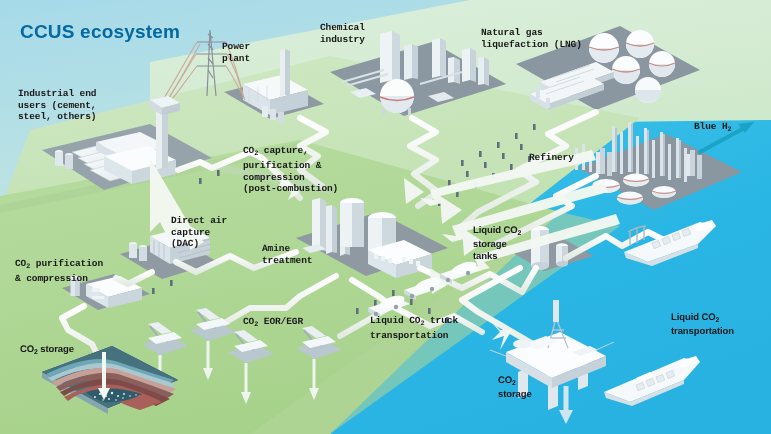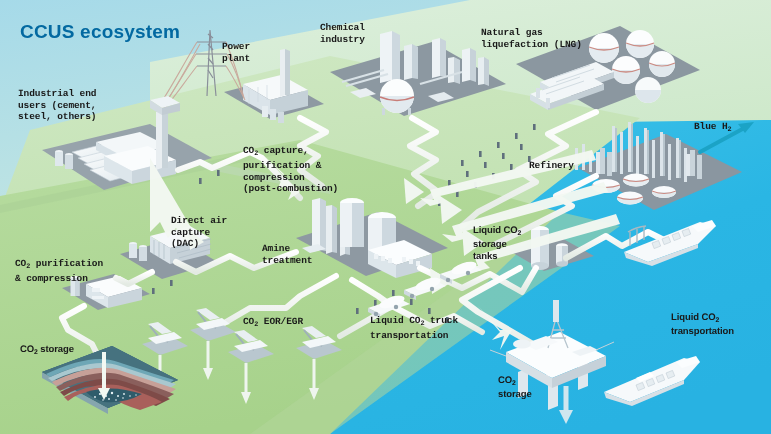--- a/index.html
+++ b/index.html
@@ -634,21 +634,21 @@
   </svg>
 
   <div id="title">CCUS ecosystem</div>
 
   <div class="lbl c" id="lab-0" style="left: 18px; top: 88px; width: 105px;">Industrial end<br>users (cement,<br>steel, others)</div>
   <div class="lbl c" id="lab-1" style="left: 222px; top: 41px; width: 60px;">Power<br>plant</div>
   <div class="lbl c" id="lab-2" style="left: 320px; top: 22px; width: 78px;">Chemical<br>industry</div>
   <div class="lbl c" id="lab-3" style="left: 481px; top: 20px; width: 110px; margin-top: 7px;">Natural gas<br>liquefaction (LNG)</div>
   <div class="lbl c" id="lab-5" style="left: 694px; top: 121px; width: 50px;">Blue H<sub>2</sub></div>
   <div class="lbl c" id="lab-6" style="left: 243px; top: 145px; width: 140px;">CO<sub>2</sub> capture,<br>purification &amp; compression<br>(post-combustion)</div>
-  <div class="lbl c" id="lab-7" style="left: 529px; top: 160px; width: 55px;">Refinery</div>
+  <div class="lbl c" id="lab-7" style="left: 529px; top: 152px; width: 55px;">Refinery</div>
   <div class="lbl c" id="lab-9" style="left: 171px; top: 215px; width: 62px;">Direct air<br>capture<br>(DAC)</div>
   <div class="lbl c" id="lab-8" style="left: 262px; top: 243px; width: 62px;">Amine<br>treatment</div>
   <div class="lbl c" id="lab-10" style="left: 15px; top: 258px; width: 96px;">CO<sub>2</sub> purification<br>&amp; compression</div>
   <div class="lbl l" id="lab-11" style="left: 20px; top: 344px; width: 72px;">CO<sub>2</sub> storage</div>
   <div class="lbl c" id="lab-12" style="left: 243px; top: 316px; width: 86px;">CO<sub>2</sub> EOR/EGR</div>
   <div class="lbl c" id="lab-13" style="left: 370px; top: 315px; width: 104px;">Liquid CO<sub>2</sub> truck<br>transportation</div>
   <div class="lbl l" id="lab-14" style="left: 473px; top: 225px; width: 66px;">Liquid CO<sub>2</sub><br>storage<br>tanks</div>
   <div class="lbl l" id="lab-15" style="left: 671px; top: 312px; width: 92px;">Liquid CO<sub>2</sub><br>transportation</div>
   <div class="lbl l" id="lab-16" style="left: 498px; top: 375px; width: 50px;">CO<sub>2</sub><br>storage</div>
 

